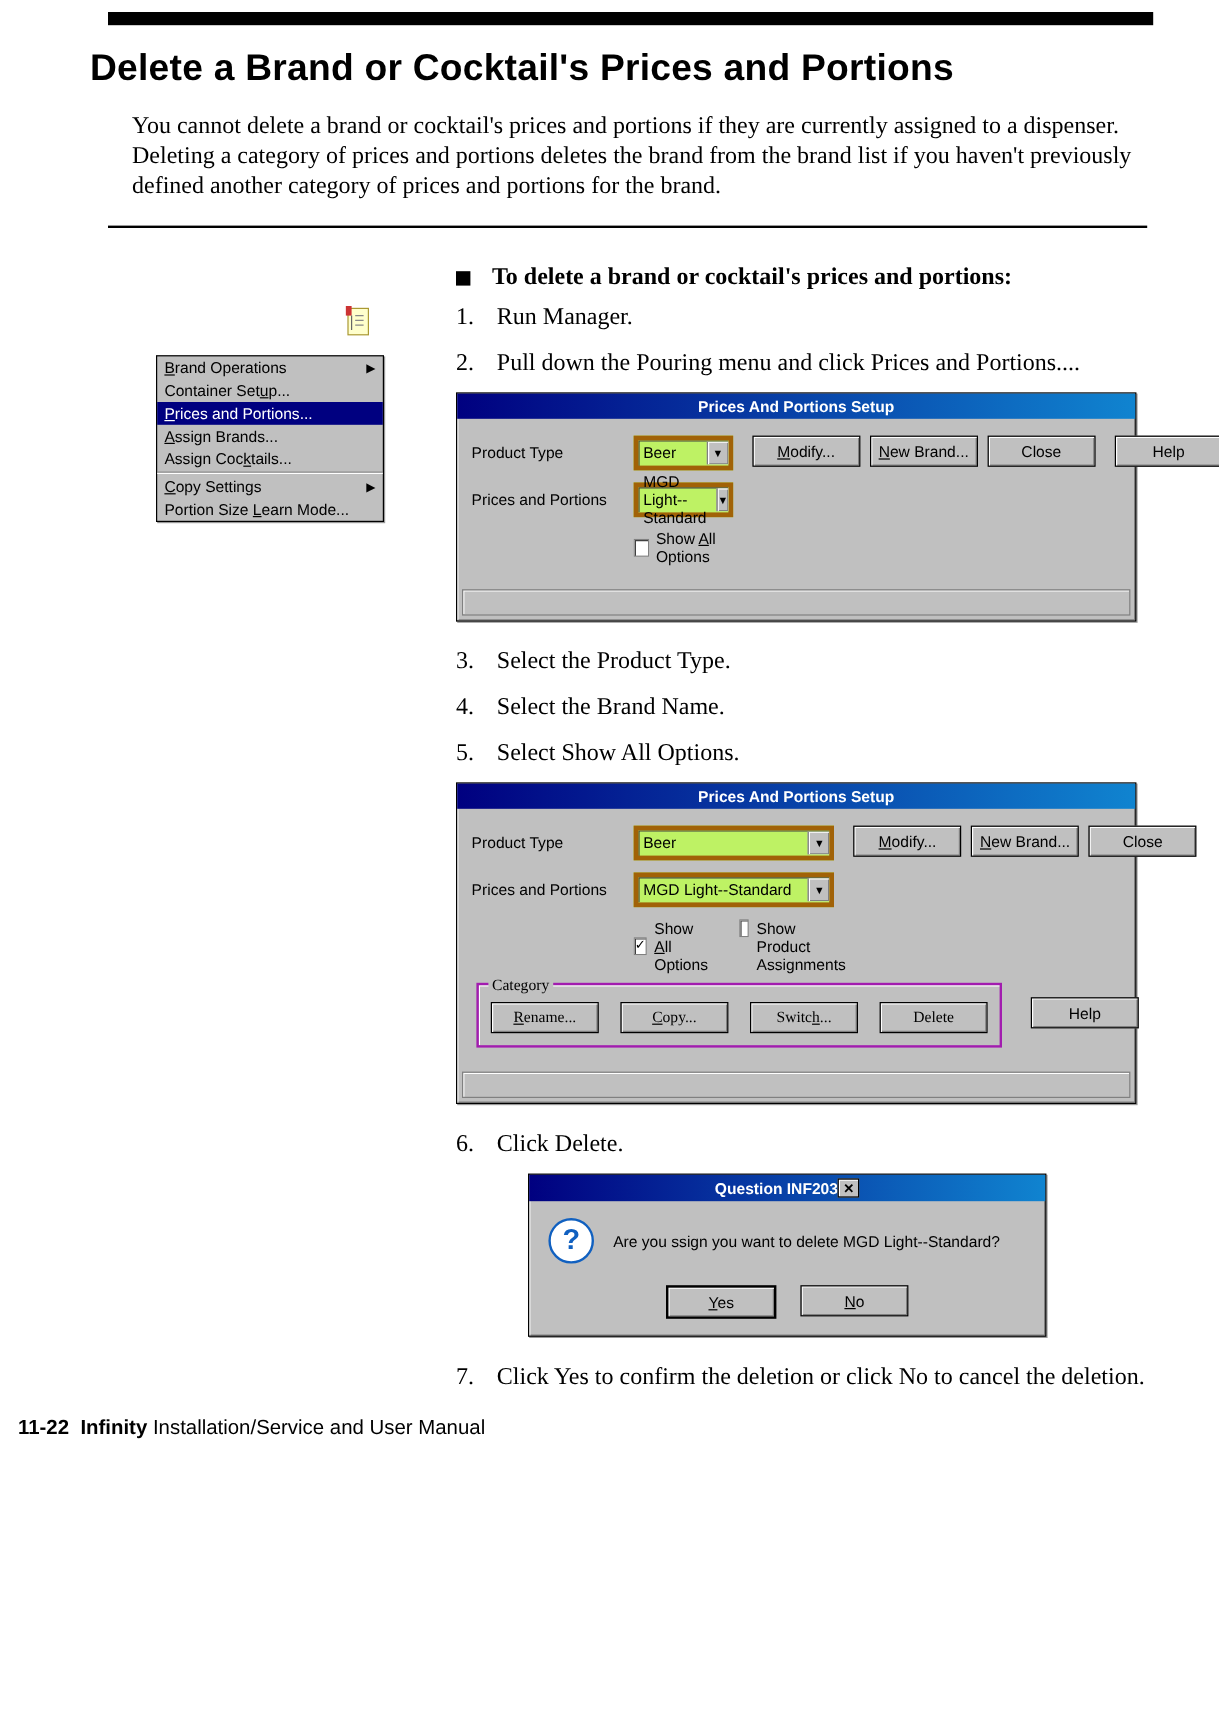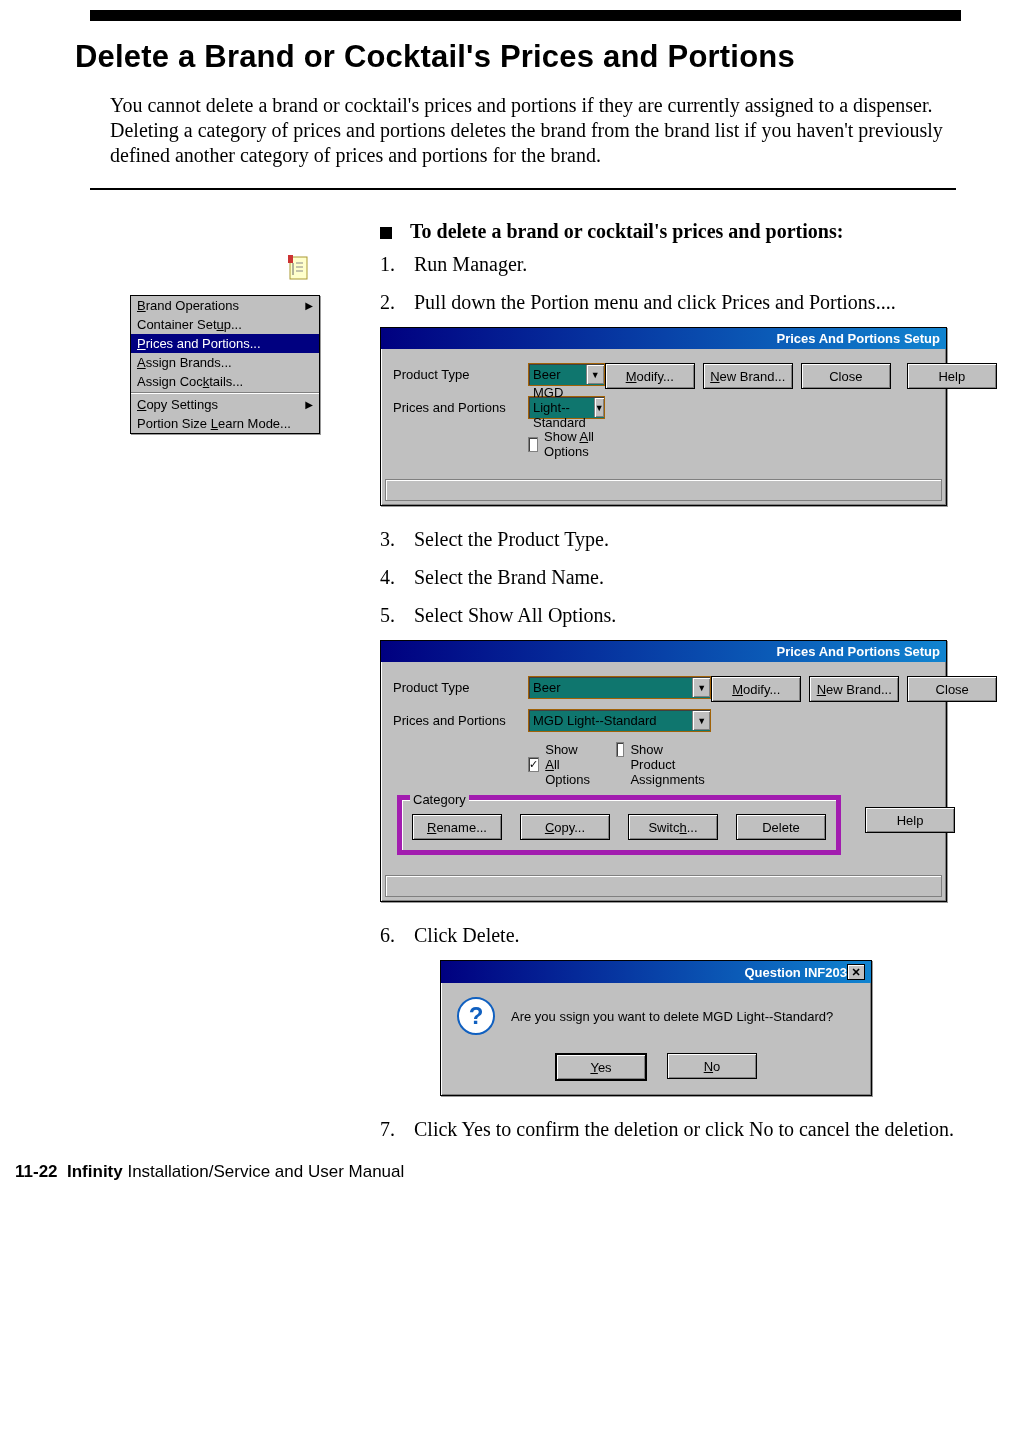--- a/index.html
+++ b/index.html
@@ -104,53 +104,53 @@
     border: 1px solid #000;
     box-shadow: inset 1px 1px 0 #ffffff, inset -1px -1px 0 #808080, 1px 1px 0 rgba(0,0,0,0.4);
     margin: 6px 0 20px 0;
   }
   .titlebar {
     background: linear-gradient(to right, #000080, #1084d0);
     color:#fff;
     font-weight: bold;
     padding: 3px 6px;
     display:flex;
-    justify-content: flex-end;
+    justify-content: center;
     align-items:center;
   }
   .titlebar .x {
     width:16px;height:14px;background:#c0c0c0;border:1px solid #000;
     display:flex;align-items:center;justify-content:center;font-size:11px;color:#000;
     box-shadow: inset 1px 1px 0 #fff;
   }
   .dlg-body { padding: 14px 12px 10px 12px; }
   .form-row { display:flex; align-items:center; margin-bottom:10px; }
   .form-row .lbl { width: 135px; color:#000; }
   .combo {
-    flex:1; height:21px; background:#0f766e; border:1px solid #a16207;
+    flex:1; height:21px; background:#bef264; border:4px solid #a16207;
     box-shadow: inset 1px 1px 0 #404040; display:flex; align-items:center; justify-content:space-between;
-    padding-left:4px; margin-right:0;
+    padding-left:4px; margin-right:16px;
   }
   .combo .dd {
     width:17px;height:19px;background:#c0c0c0;border-left:1px solid #808080;
     display:flex;align-items:center;justify-content:center;font-size:9px;
     box-shadow: inset 1px 1px 0 #fff, inset -1px -1px 0 #808080;
   }
   .win-btn {
     width:88px;height:24px;background:#c0c0c0;border:1px solid #000;
     box-shadow: inset 1px 1px 0 #fff, inset -1px -1px 0 #808080;
     display:flex;align-items:center;justify-content:center;
   }
   .right-btns { display:flex; flex-direction:row; gap:8px; }
   .dlg-main { display:flex; }
   .dlg-left { flex:1; }
   .chk-row { display:flex; align-items:center; gap:6px; margin-left:135px; }
   .chk { width:13px;height:13px;background:#fff;border:1px solid #808080; box-shadow: inset 1px 1px 0 #404040; display:flex;align-items:center;justify-content:center;font-size:11px;line-height:1; }
   .status-bar { height:20px; margin: 10px 4px 4px 4px; border:1px solid #808080; box-shadow: inset 1px 1px 0 #fff; background:#c0c0c0; }
-  .groupbox { border:5px solid #a21caf; box-shadow: inset 1px 1px 0 #fff; margin: 8px 12px 0 4px; padding: 14px 10px 10px 10px; position:relative; }
+  .groupbox { border:2px solid #a21caf; box-shadow: inset 1px 1px 0 #fff; margin: 8px 12px 0 4px; padding: 14px 10px 10px 10px; position:relative;font-family:Liberation Serif, serif; }
   .groupbox .glabel { position:absolute; top:-8px; left:8px; background:#c0c0c0; padding:0 3px; font-size:13px; }
   .btn-row { display:flex; gap:18px; }
   .qdlg { width: 430px; margin: 8px 0 20px 60px; }
   .qbody { display:flex; align-items:center; padding:14px 16px; gap:16px; }
   .qicon { width:34px;height:34px;border-radius:50%;border:2px solid #1060c0;display:flex;align-items:center;justify-content:center;color:#1060c0;font-size:24px;font-weight:bold;background:#fff; }
   .qbtns { display:flex; justify-content:center; gap:20px; padding: 4px 0 14px 0; }
   .qbtns .win-btn.default { border:2px solid #000; }
   .footer {
     font-family: Arial, Helvetica, sans-serif;
     font-size: 17px;
@@ -219,21 +219,21 @@
         <span class="txt">To delete a brand or cocktail's prices and portions:</span>
       </div>
 
       <ol class="steps">
         <li>
             <span class="num">1.</span>
             <span class="body"><span>Run </span><span class="b">Manager</span><span>.</span></span>
           </li>
         <li>
             <span class="num">2.</span>
-            <span class="body"><span>Pull down the </span><span class="b">Portion</span><span> menu and click </span><span class="b">Prices and Portions...</span><span>.</span></span>
+            <span class="body"><span>Pull down the </span><span class="b">Pouring</span><span> menu and click </span><span class="b">Prices and Portions...</span><span>.</span></span>
           </li>
       </ol>
 
       <div class="win-dialog" style="width:565px;">
         <div class="titlebar">
           <span>Prices And Portions Setup</span>
         </div>
         <div class="dlg-body">
           <div class="dlg-main">
             <div class="dlg-left">

